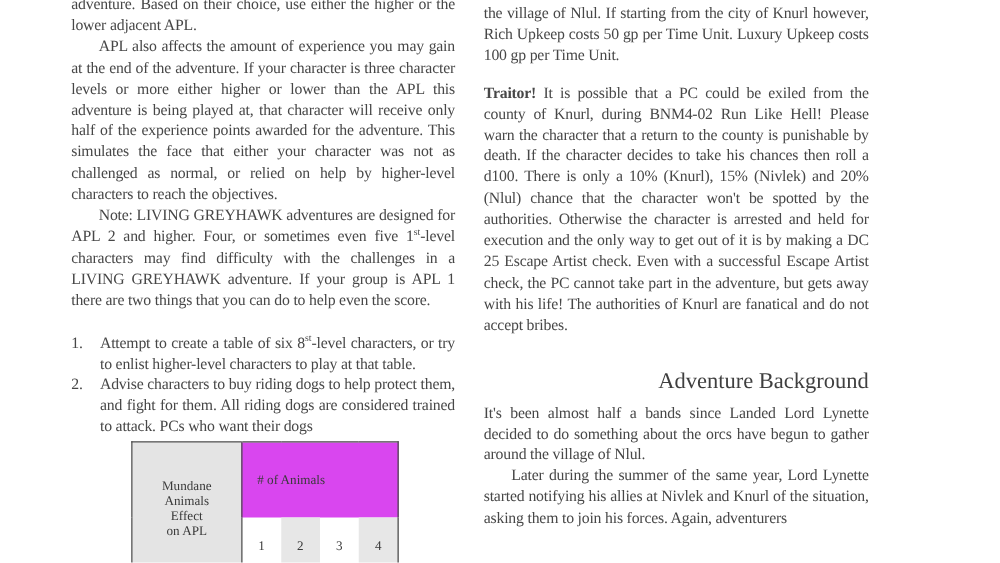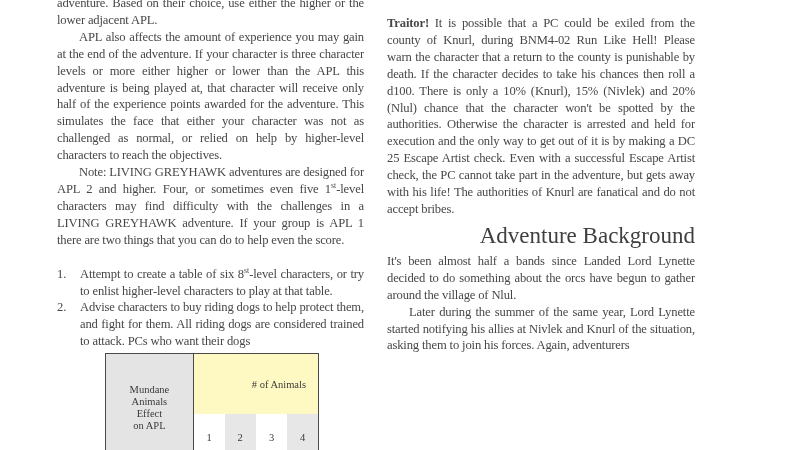--- a/index.html
+++ b/index.html
@@ -21,40 +21,40 @@
   .b{font-weight:bold;}
 
   
   .list{margin-top:17px;}
   .list-item{display:flex;align-items:flex-start;}
   .list-num{flex:0 0 23px;text-align:left;}
   .list-text{flex:1;text-align:justify;}
 
   
   .section-heading{
-    margin-top:3px;margin-bottom:3px;
-    font-size:23px;line-height:29px;letter-spacing:0;
+    margin-top:21px;margin-bottom:3px;
+    font-size:18px;line-height:29px;letter-spacing:0;
     color:#3f3f3f;text-align:right;text-indent:0;font-weight:normal;
   }
 
   
   .apl-table{
     position:absolute;left:105px;top:353px;width:214px;
     border-collapse:collapse;table-layout:fixed;
     font-family:"Liberation Serif", serif;font-size:10.5px;color:#3a3a3a;
     border:1px solid #4a4a4a;
   }
   .apl-table td{padding:12px;vertical-align:middle;}
   .col-label{width:87px;}
   .col-n{width:31px;}
   .hl{
     background:#e4e4e4;border-right:1px solid #4a4a4a;
     text-align:center;line-height:12px;
   }
-  .hr{background:#fef9c3;text-align:right;height:36px;vertical-align:middle;}
+  .hr{background:#d946ef;text-align:left;height:36px;vertical-align:middle;}
   .numrow td{height:23px;text-align:center;vertical-align:middle;border-bottom:2px solid #3c3c3c;}
   .numrow .stripe,.datarow .stripe{background:#e7e7e7;}
   .datarow td{height:31px;text-align:center;border-bottom:1px solid #4a4a4a;}
   .datarow .lbl{
     background:#ffffff;border-right:1px solid #4a4a4a;
     text-align:left;padding-right:6px;
   }
 </style>
 </head>
 <body>
@@ -112,20 +112,21 @@
       <td class="lbl">1/2 &amp; 1/3</td>
       <td>0</td>
       <td class="stripe">0</td>
       <td>1</td>
       <td class="stripe">1</td>
     </tr>
     </tbody>
   </table>
 
   <div class="col col-right">
+    <p>the village of Nlul. If starting from the city of Knurl however, Rich Upkeep costs 50 gp per Time Unit. Luxury Upkeep costs 100 gp per Time Unit.</p>
     <p class="gap-top"><span class="b">Traitor!</span><span> It is possible that a PC could be exiled from the county of Knurl, during BNM4-02 Run Like Hell! Please warn the character that a return to the county is punishable by death. If the character decides to take his chances then roll a d100. There is only a 10% (Knurl), 15% (Nivlek) and 20% (Nlul) chance that the character won't be spotted by the authorities. Otherwise the character is arrested and held for execution and the only way to get out of it is by making a DC 25 Escape Artist check. Even with a successful Escape Artist check, the PC cannot take part in the adventure, but gets away with his life! The authorities of Knurl are fanatical and do not accept bribes.</span></p>
 
     <h2 class="section-heading">Adventure Background</h2>
 
     <p>It's been almost half a bands since Landed Lord Lynette decided to do something about the orcs have begun to gather around the village of Nlul.</p>
     <p class="indent">Later during the summer of the same year, Lord Lynette started notifying his allies at Nivlek and Knurl of the situation, asking them to join his forces. Again, adventurers</p>
   </div>
 
 </div>
 

